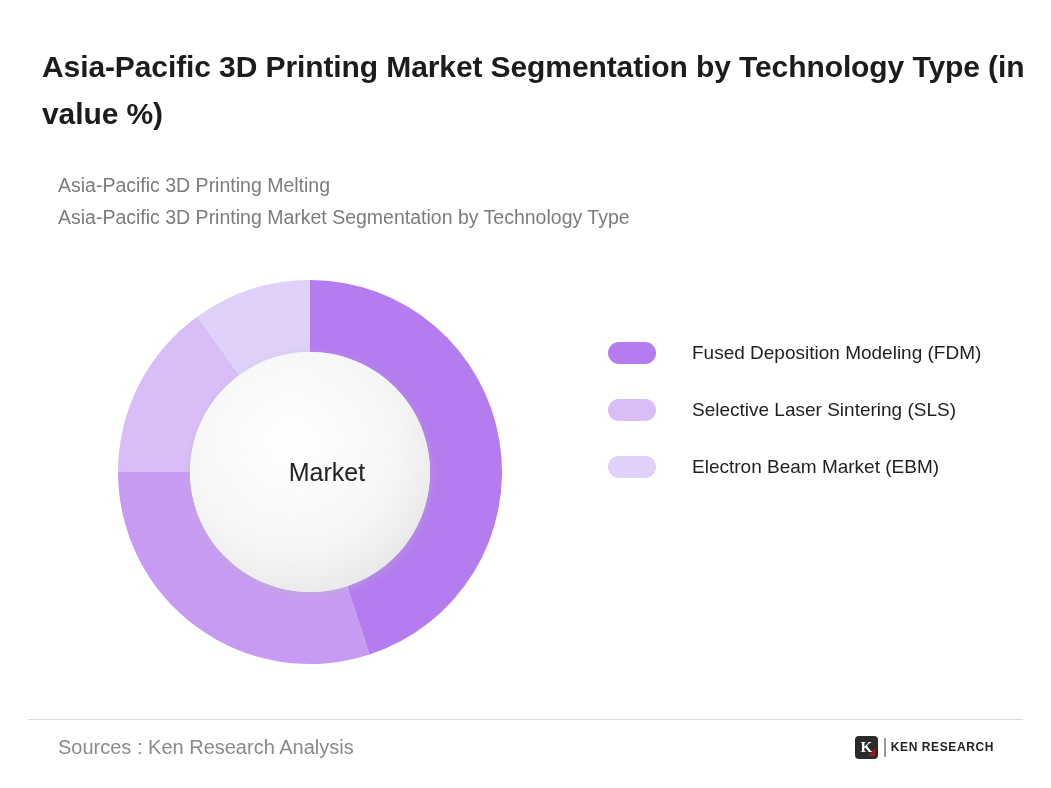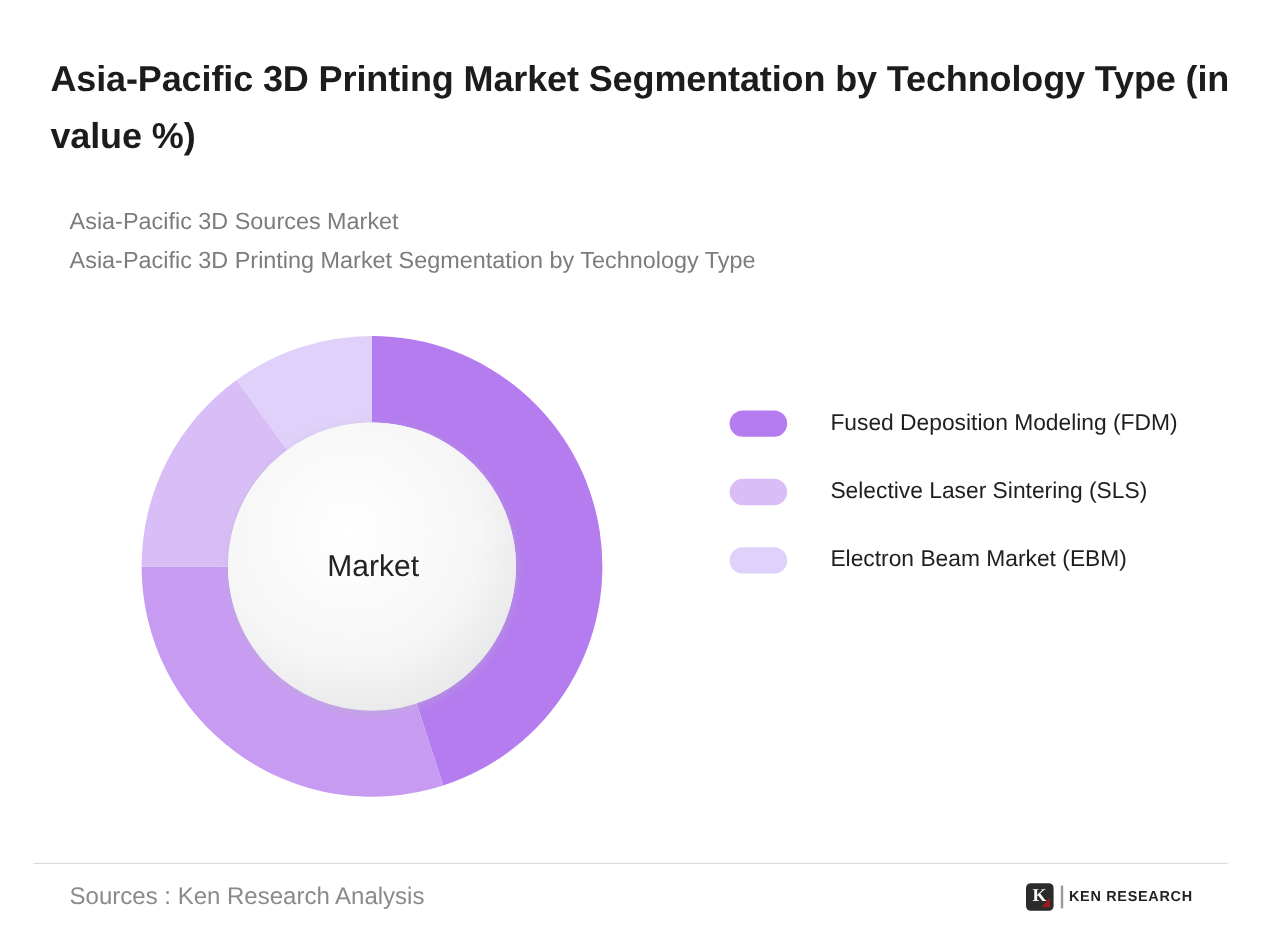--- a/index.html
+++ b/index.html
@@ -39,21 +39,21 @@
 
   
   .chart-area {
     position: absolute;
     left: 110px; top: 272px;
     width: 400px; height: 400px;
   }
   .donut-svg { display: block; }
   .center-text {
     position: absolute;
-    left: 1px; top: 0; width: 400px; height: 400px;
+    left: 17px; top: 0; width: 400px; height: 400px;
     display: flex; flex-direction: column;
     align-items: center; justify-content: center;
     pointer-events: none;
   }
   .center-line {
     font-size: 25px;
     color: #222222;
     line-height: 1.72;
     text-align: center;
     font-weight: normal;
@@ -145,21 +145,21 @@
   }
 </style>
 </head>
 <body>
 
 <div class="slide">
 
   <h1 class="title">Asia-Pacific 3D Printing Market Segmentation by Technology Type (in value %)</h1>
 
   <div class="subtitle-block">
-    <div class="subtitle">Asia-Pacific 3D Sources Market</div>
+    <div class="subtitle">Asia-Pacific 3D Printing Melting</div>
     <div class="subtitle">Asia-Pacific 3D Printing Market Segmentation by Technology Type</div>
   </div>
 
   <div class="chart-area">
     <svg class="donut-svg" width="400" height="400" viewBox="0 0 400 400">
       <defs>
         <radialGradient id="holeGrad" cx="42%" cy="38%" r="72%">
           <stop offset="0%" stop-color="#ffffff"></stop>
           <stop offset="62%" stop-color="#f6f6f7"></stop>
           <stop offset="100%" stop-color="#e4e4e6"></stop>

